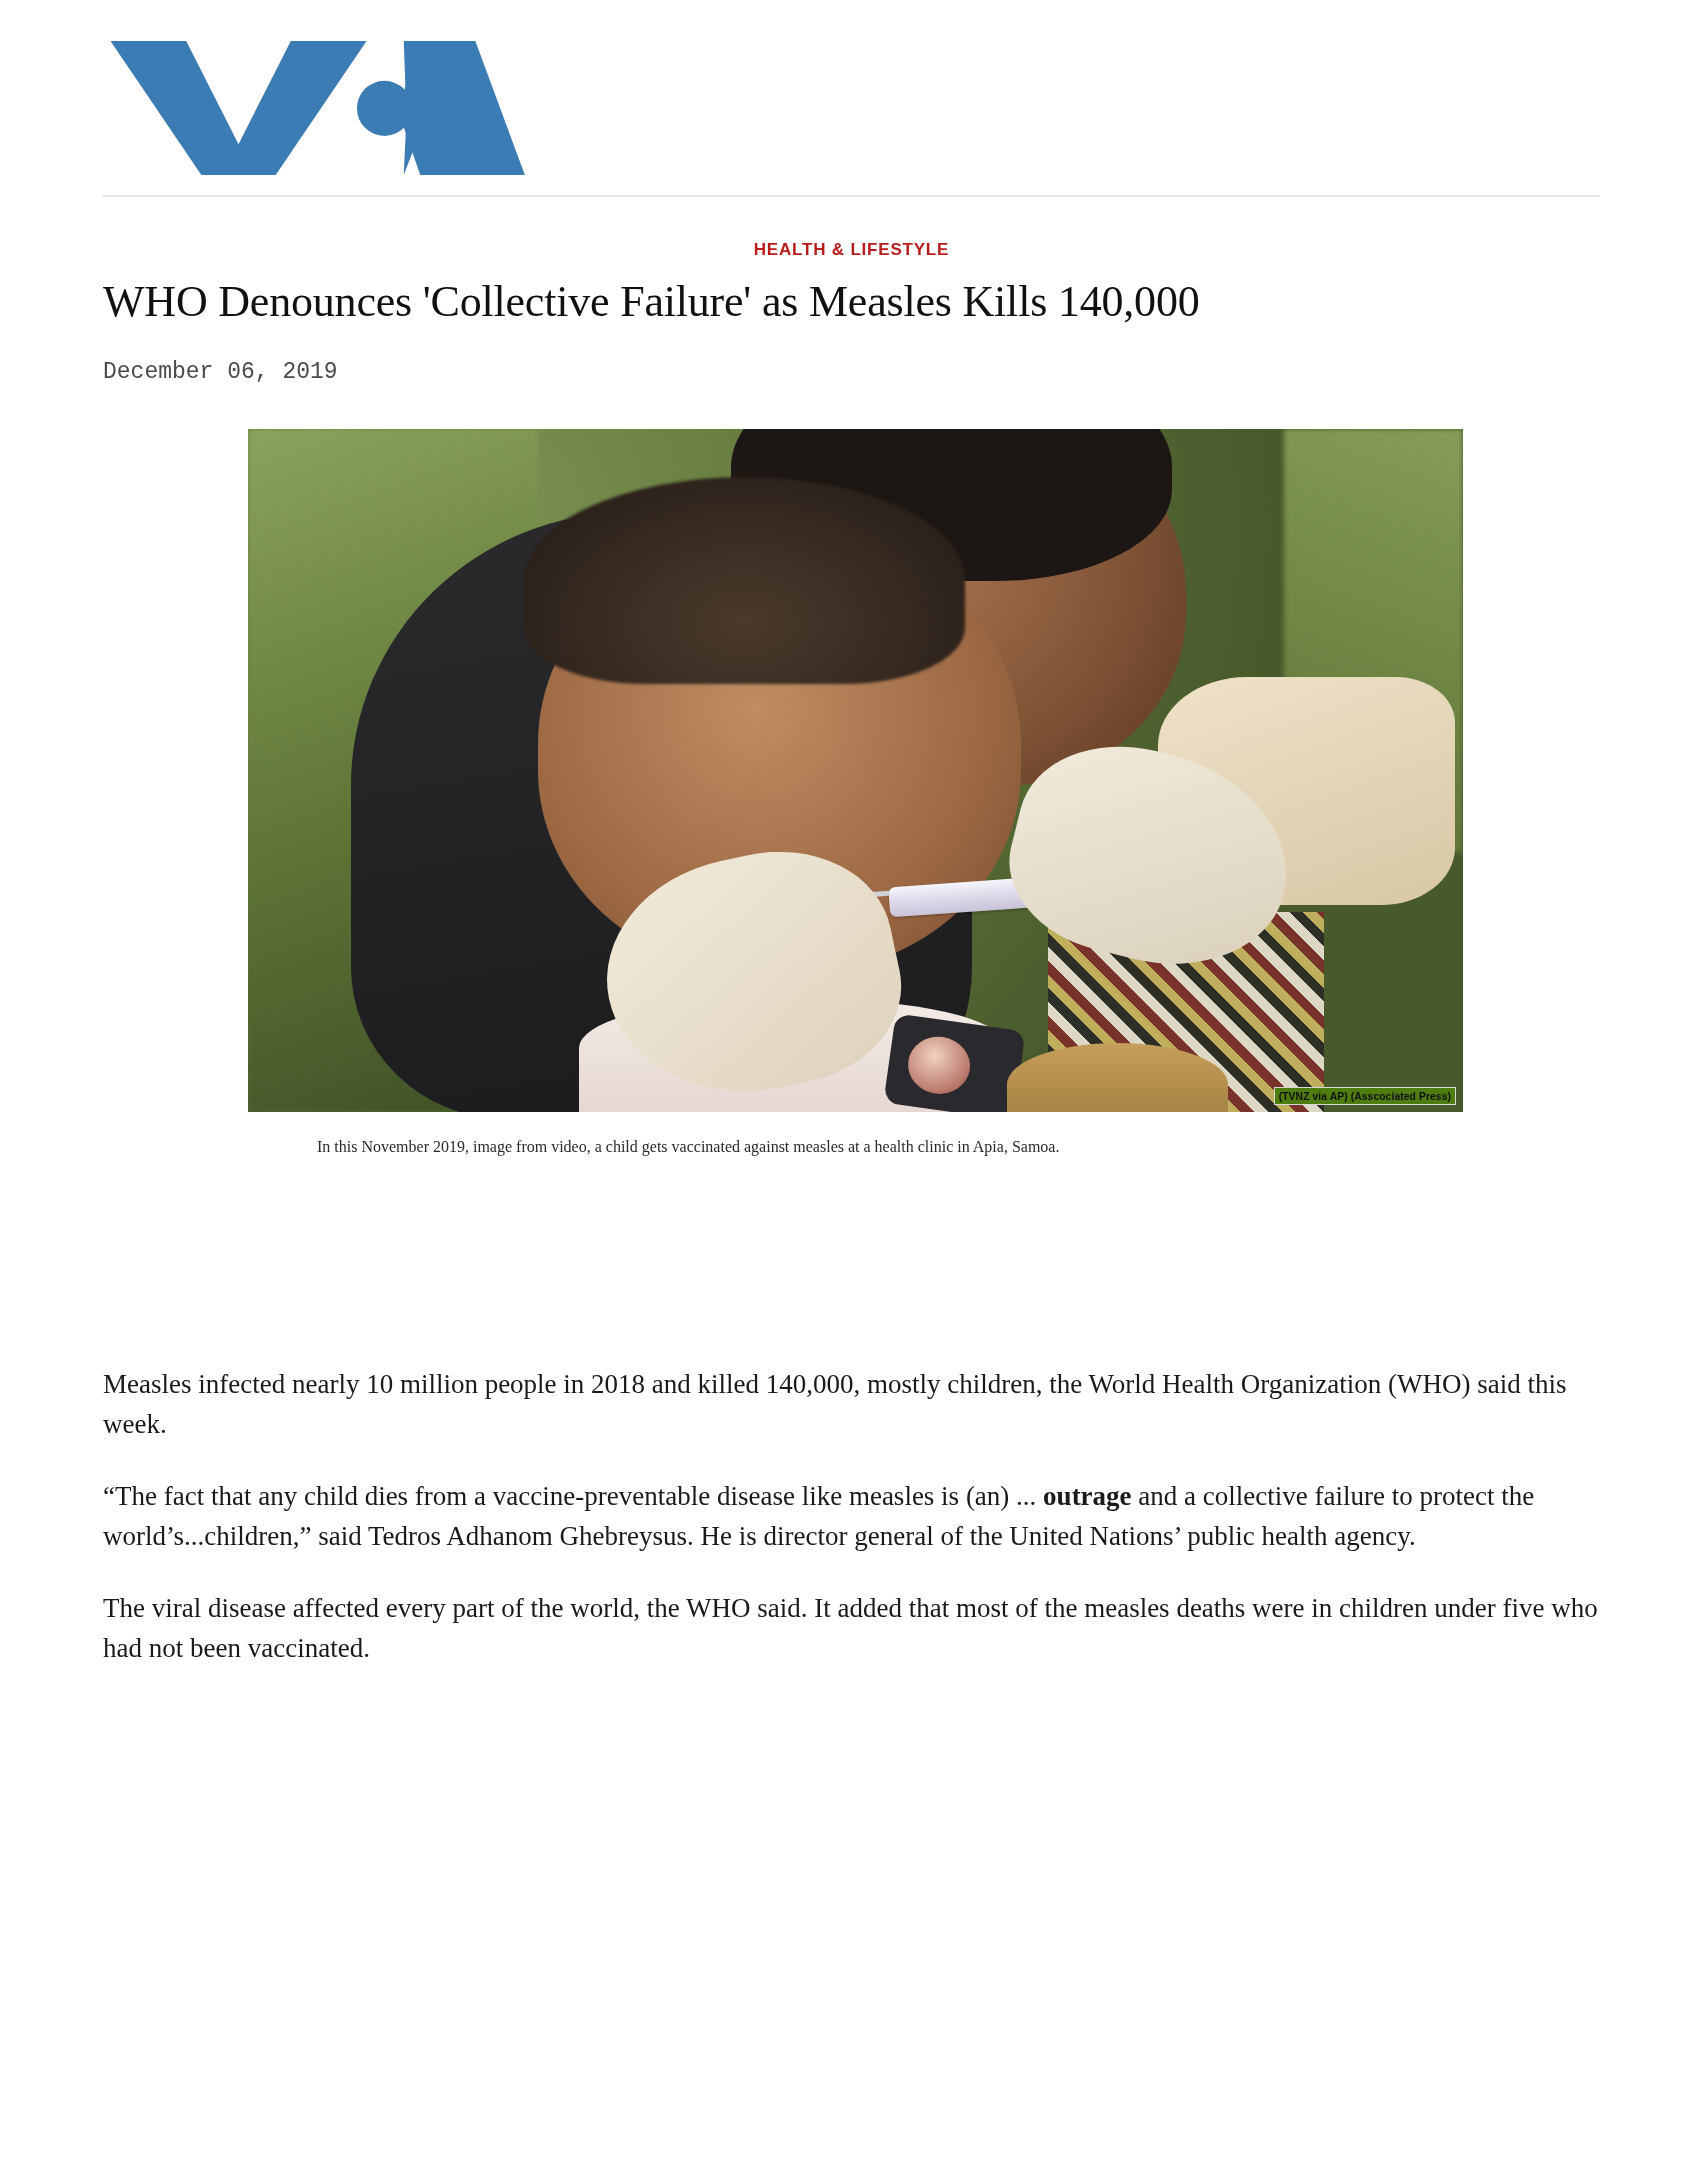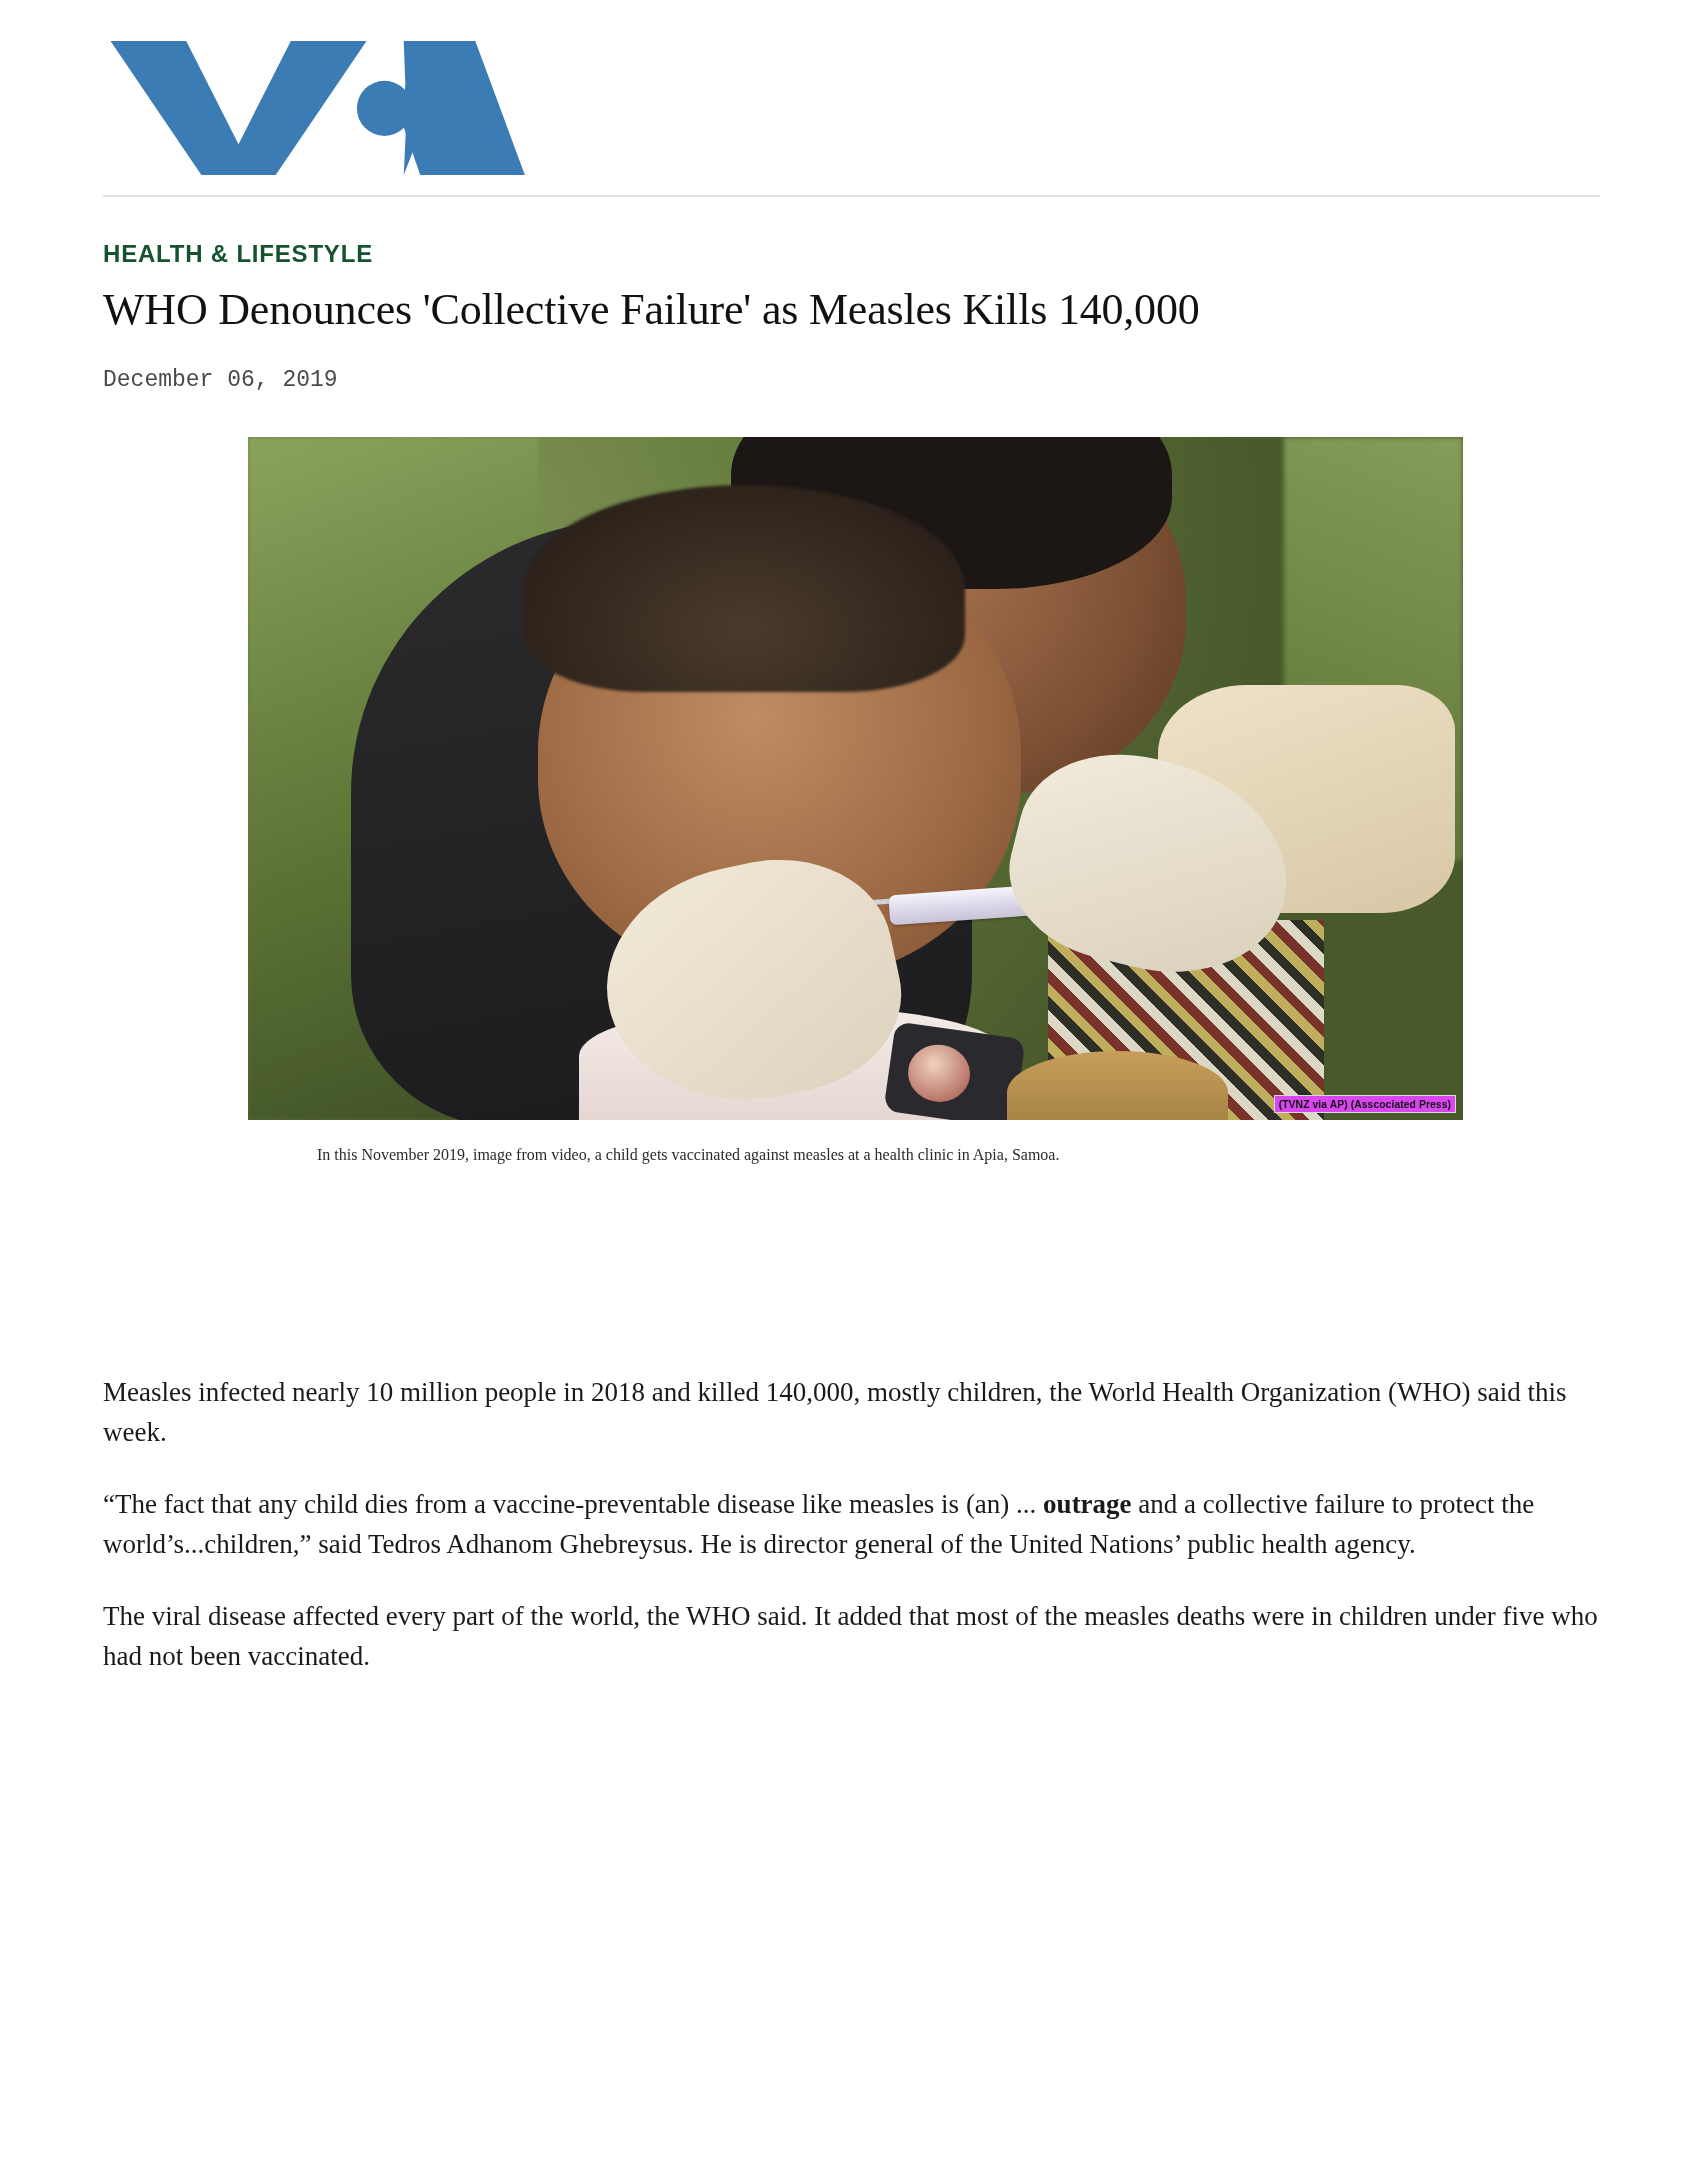--- a/index.html
+++ b/index.html
@@ -28,23 +28,24 @@
   }
   .logo {
     display: block;
   }
 
   
   .kicker {
     margin-top: 43px;
     font-family: "Liberation Sans", sans-serif;
     font-weight: bold;
-    font-size: 24px;
+    font-size: 17px;
     letter-spacing: 0.8px;
-    color: #14532d;
+    color: #b91c1c;
+    text-align: center;
   }
   .headline {
     margin: 15px 0 0 0;
     font-family: "Liberation Serif", serif;
     font-weight: normal;
     font-size: 44px;
     line-height: 1.22;
     color: #111111;
     letter-spacing: -0.2px;
     max-width: 1345px;
@@ -198,21 +199,21 @@
     left: 759px; top: 614px;
     width: 221px; height: 83px;
     background: linear-gradient(180deg, #c79e5b 0%, #a07f40 100%);
     border-radius: 50% 50% 0 0;
     filter: blur(0.7px);
   }
   .photo-credit {
     position: absolute;
     right: 6.9px;
     bottom: 6.9px;
-    background: #d946ef;
+    background: #4d7c0f;
     color: #111111;
     font-family: "Liberation Sans", sans-serif;
     font-size: 10.3px;
     font-weight: bold;
     padding: 2.1px 4.1px;
     letter-spacing: 0.1px;
     border: 0.7px solid #d8d8d8;
   }
   .caption {
     margin: 23.4px 0 0 69px;

